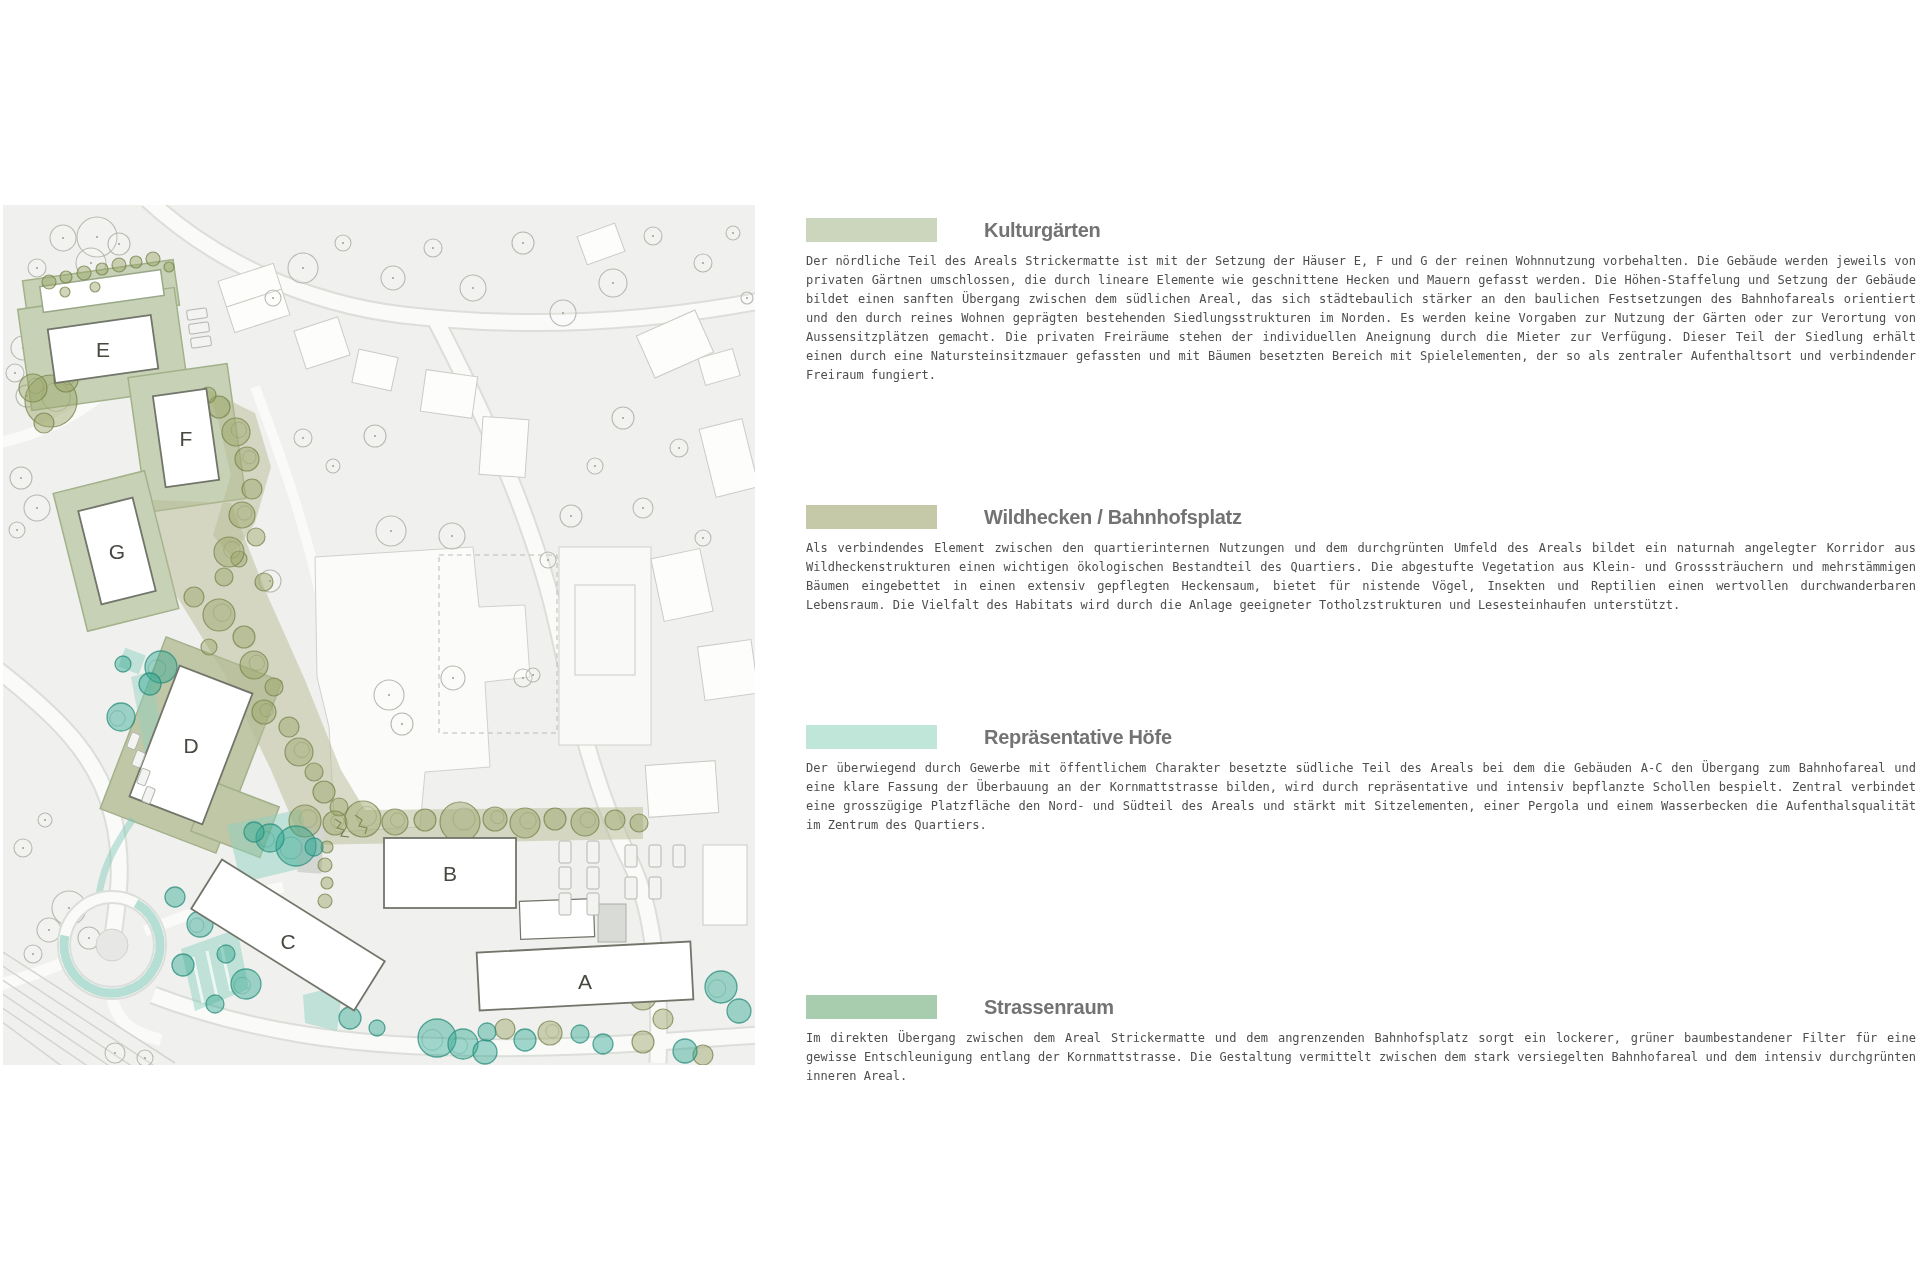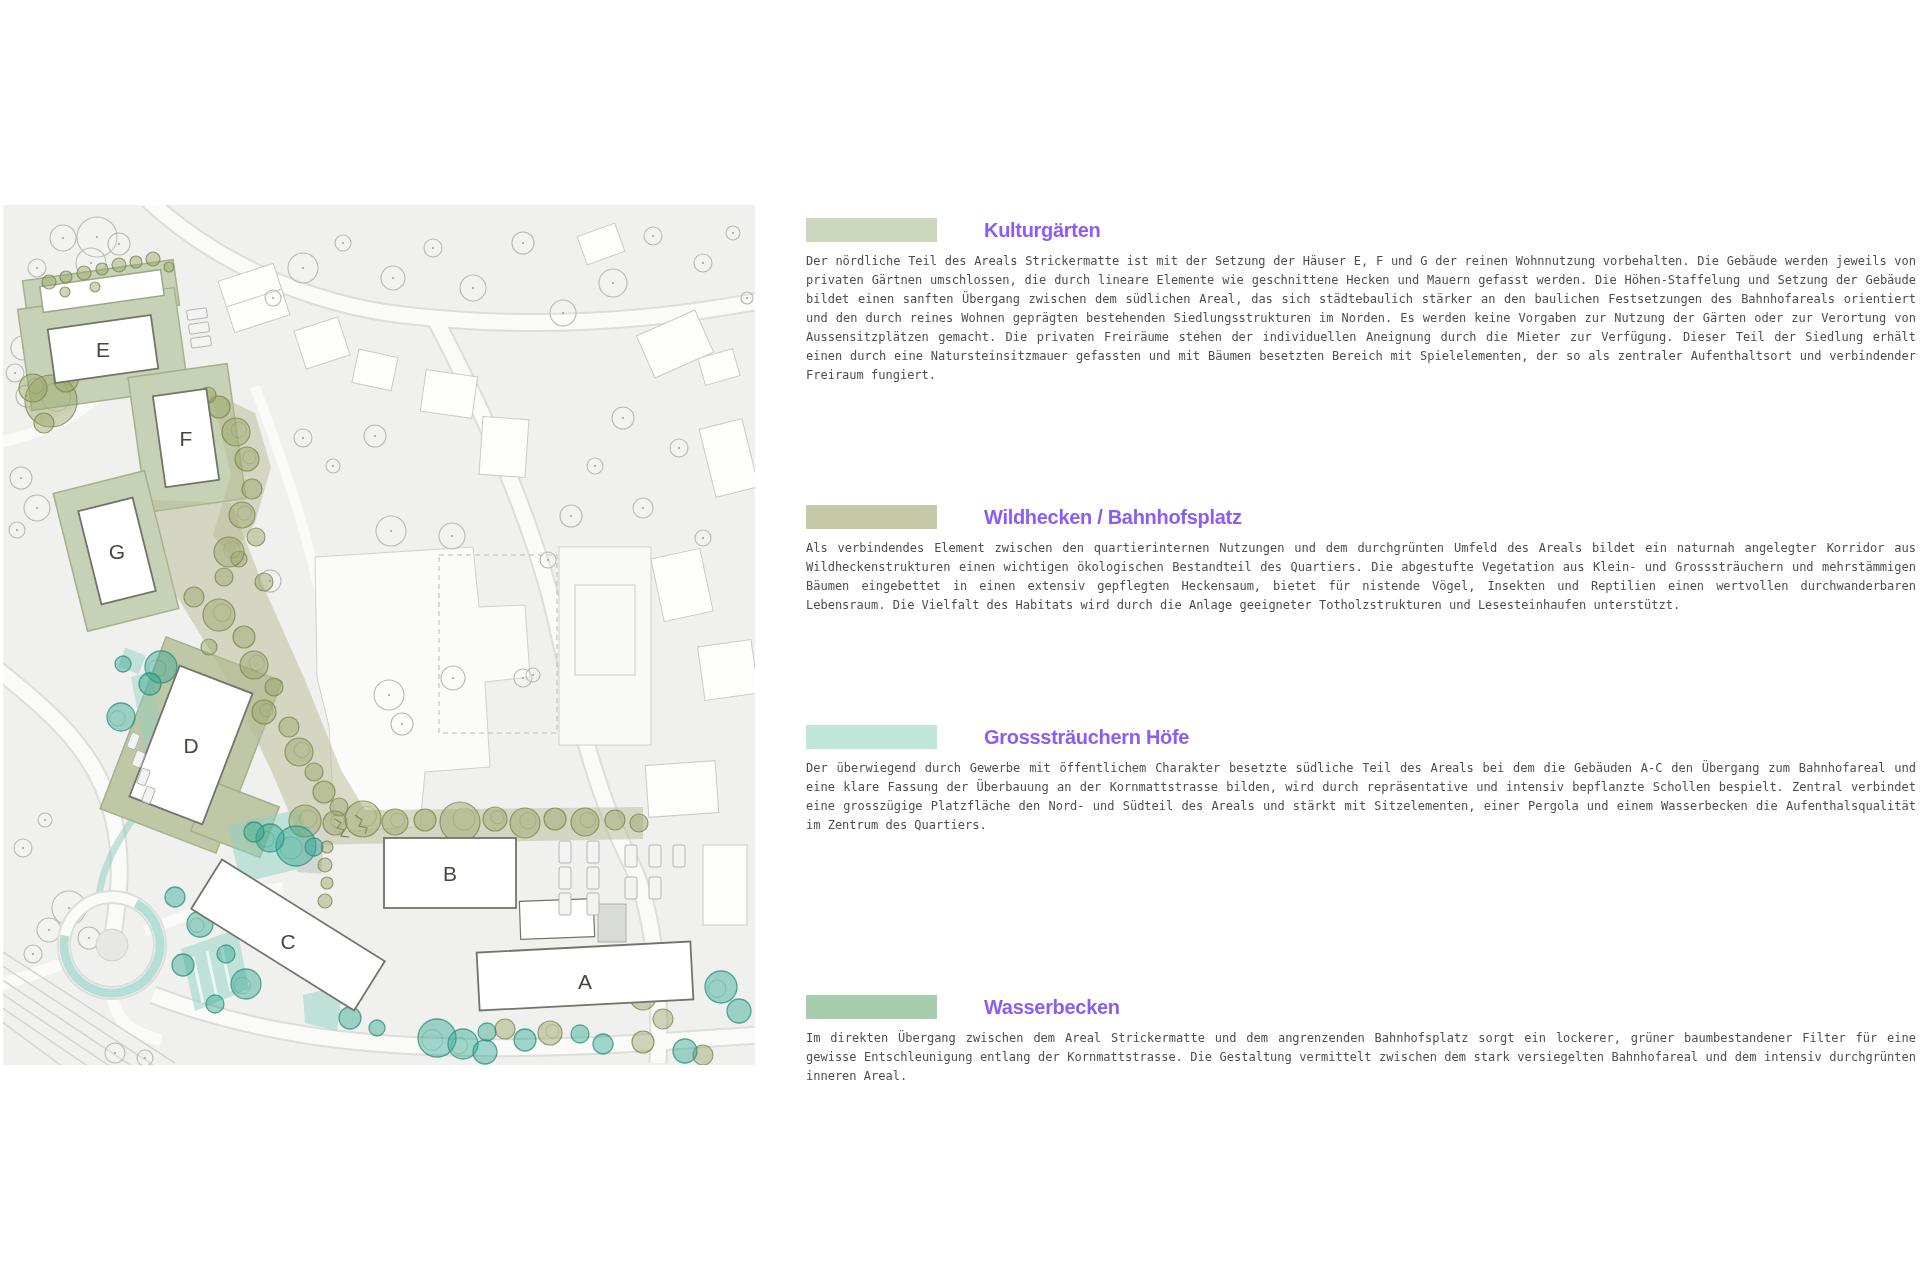--- a/index.html
+++ b/index.html
@@ -6,21 +6,21 @@
   html,body { width:1920px; height:1280px; background:#ffffff; overflow:hidden;
               font-family:"Liberation Sans", sans-serif; }
   .page { position:relative; width:1920px; height:1280px; background:#fff; }
 
   .map-wrap { position:absolute; left:3px; top:205px; width:752px; height:860px; }
   .map-wrap svg { display:block; width:752px; height:860px; }
 
   .section { position:absolute; left:806px; width:1110px; }
   .swatch { position:absolute; left:0; top:0; width:131px; height:24px; }
   .sec-title { position:absolute; left:178px; top:0; height:24px; display:flex; align-items:center;
-               font-weight:bold; font-size:20px; letter-spacing:-0.3px; color:#8b5cf6; white-space:nowrap; }
+               font-weight:bold; font-size:20px; letter-spacing:-0.3px; color:#737373; white-space:nowrap; }
   .sec-body { position:absolute; left:0; top:34px; width:1110px;
               font-family:"DejaVu Sans Mono", monospace; font-size:12px; line-height:19px;
               text-align:justify; color:#4e4e4e; }
 
   .bld-label { font-family:"Liberation Sans", sans-serif; font-size:21px; fill:#45493f; }
 </style>
 </head>
 <body>
 
 <div class="page">
@@ -398,23 +398,23 @@
   </div>
 
   <div class="section" style="top:505px">
     <div class="swatch" style="background: rgb(197, 201, 168);"></div>
     <div class="sec-title">Wildhecken / Bahnhofsplatz</div>
     <div class="sec-body">Als verbindendes Element zwischen den quartierinternen Nutzungen und dem durchgrünten Umfeld des Areals bildet ein naturnah angelegter Korridor aus Wildheckenstrukturen einen wichtigen ökologischen Bestandteil des Quartiers. Die abgestufte Vegetation aus Klein- und Grosssträuchern und mehrstämmigen Bäumen eingebettet in einen extensiv gepflegten Heckensaum, bietet für nistende Vögel, Insekten und Reptilien einen wertvollen durchwanderbaren Lebensraum. Die Vielfalt des Habitats wird durch die Anlage geeigneter Totholzstrukturen und Lesesteinhaufen unterstützt.</div>
   </div>
 
   <div class="section" style="top:725px">
     <div class="swatch" style="background: rgb(191, 230, 217);"></div>
-    <div class="sec-title">Grosssträuchern Höfe</div>
+    <div class="sec-title">Repräsentative Höfe</div>
     <div class="sec-body">Der überwiegend durch Gewerbe mit öffentlichem Charakter besetzte südliche Teil des Areals bei dem die Gebäuden A-C den Übergang zum Bahnhofareal und eine klare Fassung der Überbauung an der Kornmattstrasse bilden, wird durch repräsentative und intensiv bepflanzte Schollen bespielt. Zentral verbindet eine grosszügige Platzfläche den Nord- und Südteil des Areals und stärkt mit Sitzelementen, einer Pergola und einem Wasserbecken die Aufenthalsqualität im Zentrum des Quartiers.</div>
   </div>
 
   <div class="section" style="top:995px">
     <div class="swatch" style="background: rgb(168, 204, 174);"></div>
-    <div class="sec-title">Wasserbecken</div>
+    <div class="sec-title">Strassenraum</div>
     <div class="sec-body">Im direkten Übergang zwischen dem Areal Strickermatte und dem angrenzenden Bahnhofsplatz sorgt ein lockerer, grüner baumbestandener Filter für eine gewisse Entschleunigung entlang der Kornmattstrasse. Die Gestaltung vermittelt zwischen dem stark versiegelten Bahnhofareal und dem intensiv durchgrünten inneren Areal.</div>
   </div>
 
 </div>
 
 </body></html>

